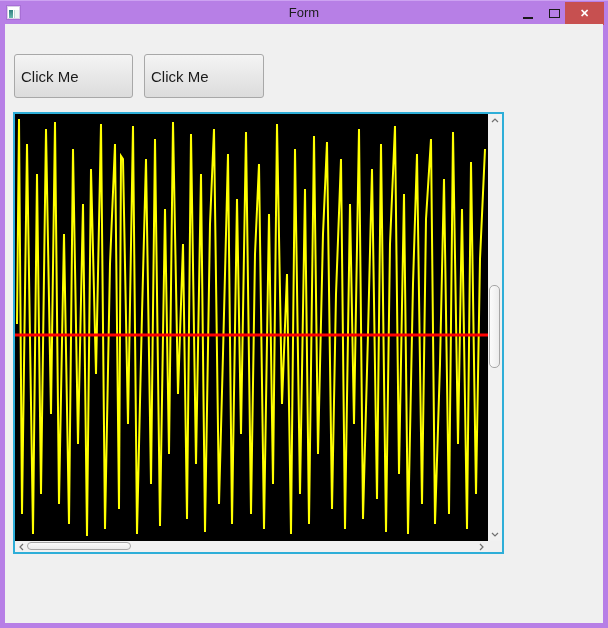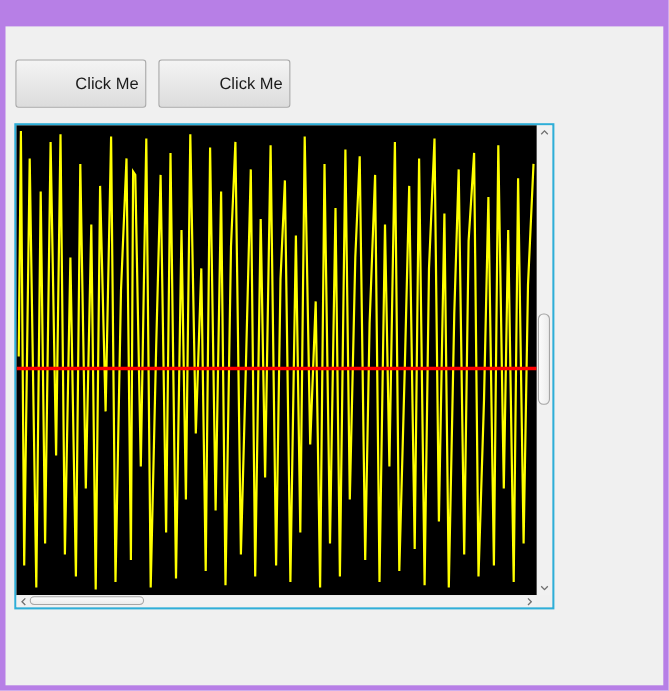--- a/index.html
+++ b/index.html
@@ -50,21 +50,21 @@
   .content{
     position:absolute;left:5px;top:24px;width:598px;height:599px;
     background:#f0f0f0;
   }
   .push-button{
     position:absolute;height:44px;
     background:linear-gradient(#f4f4f4,#dcdcdc);
     border:1px solid #a8a8a8;border-radius:3px;
     font-family:"Liberation Sans",sans-serif;
     font-size:15px;color:#1a1a1a;
-    text-align:right;
+    text-align:left;
   }
   #btn1{left:14px;top:54px;width:119px;}
   #btn2{left:144px;top:54px;width:120px;}
   .canvas-frame{
     position:absolute;left:13px;top:112px;width:491px;height:442px;
     border:2px solid #2eaed8;background:#f0f0f0;
   }
   .black-area{
     position:absolute;left:0;top:0;width:473px;height:427px;
     background:#000000;overflow:hidden;
@@ -99,20 +99,36 @@
     position:absolute;top:1px;height:8px;
     background:linear-gradient(#fbfbfb,#ececec);
     border:1px solid #a6a6a6;border-radius:4px;
   }
 </style>
 </head>
 <body>
 
 <div class="window" style="background: rgb(183, 127, 230);">
 
+  <div class="titlebar">
+    <span class="app-icon">
+      <span class="teal"></span>
+      <span class="pane"></span>
+    </span>
+    <span class="title-text">Form</span>
+    <span class="caption-btn btn-min">
+      <span class="glyph-min"></span>
+    </span>
+    <span class="caption-btn btn-max">
+      <span class="glyph-max"></span>
+    </span>
+    <span class="caption-btn btn-close" style="background: rgb(199, 80, 80);">
+      <span>✕</span>
+    </span>
+  </div>
 
   <div class="content" style="background: rgb(240, 240, 240);"></div>
 
   <button class="push-button" id="btn1">Click Me</button>
   <button class="push-button" id="btn2">Click Me</button>
 
   <div class="canvas-frame" style="border-color: rgb(46, 174, 216);">
 
     <div class="black-area" style="background: rgb(0, 0, 0);">
       <svg width="473" height="427" viewBox="0 0 473 427">

